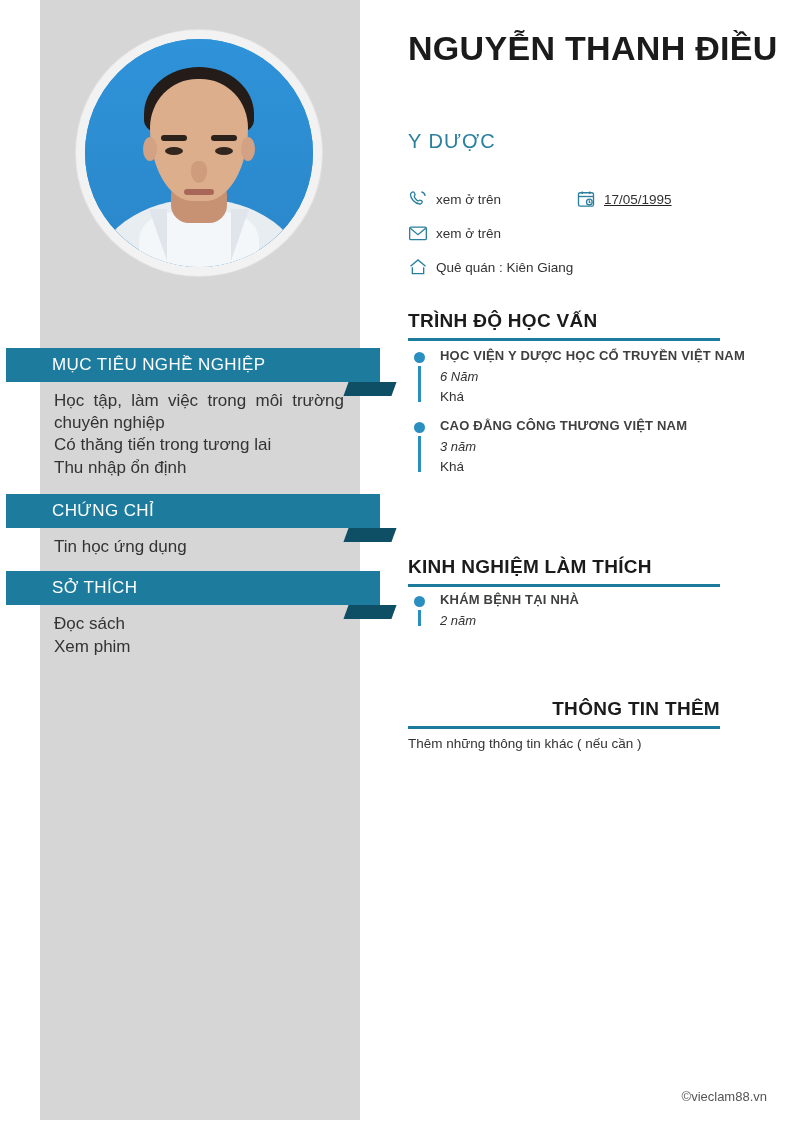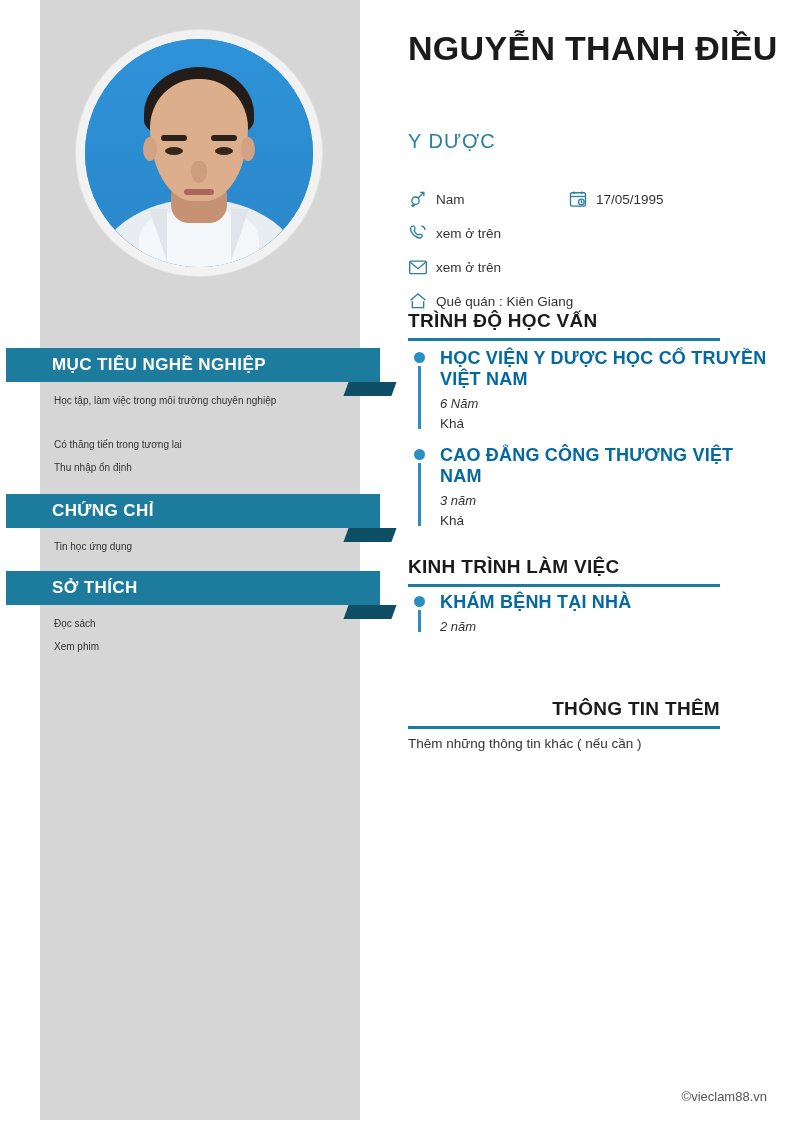--- a/index.html
+++ b/index.html
@@ -162,37 +162,37 @@
     left: 6px;
     width: 374px;
     height: 34px;
     background: #1d7c9e;
     color: #ffffff;
     display: flex;
     align-items: center;
     box-sizing: border-box;
     padding-left: 46px;
     font-size: 17px;
-    font-weight: bold;
+    font-weight: normal;
     letter-spacing: .4px;
   }
   .banner-shadow {
     position: absolute;
     left: 346px;
     width: 48px;
     height: 14px;
     background: #0e4f66;
     transform: skewX(-20deg);
   }
 
   .left-body {
     position: absolute;
     left: 54px;
     width: 290px;
-    font-size: 10px;
+    font-size: 17px;
     line-height: 22px;
     color: #333;
   }
   .justify { text-align: justify; }
   .name {
     position: absolute;
     left: 408px;
     top: 22px;
     width: 370px;
     font-size: 34px;
@@ -226,21 +226,21 @@
   .c-icon {
     width: 28px;
     height: 24px;
     display: flex;
     align-items: center;
     justify-content: flex-start;
     color: #2a7f9e;
     flex: none;
   }
   .c-text { flex: none; }
-  .c-col2 { position: absolute; left: 160px; top: 0; }
+  .c-col2 { position: absolute; left: 168px; top: 0; text-decoration: underline; }
   .c-col2 .c-row { width: 200px; }
 
   .sec-head {
     position: absolute;
     left: 408px;
     width: 312px;
     font-size: 19px;
     font-weight: bold;
     color: #1b1b1b;
     letter-spacing: .3px;
@@ -270,23 +270,23 @@
   }
   .tl-line {
     position: absolute;
     left: 10px;
     top: 18px;
     bottom: 2px;
     width: 3px;
     background: #2a8fc0;
   }
   .tl-title {
-    font-size: 18px;
+    font-size: 13px;
     font-weight: bold;
-    color: #0369a1;
+    color: #404040;
     letter-spacing: .2px;
     margin-bottom: 6px;
   }
   .tl-dur {
     font-size: 13px;
     font-style: italic;
     color: #333;
     margin-bottom: 5px;
   }
   .tl-line-text {
@@ -358,32 +358,20 @@
 </div>
 <div class="banner-shadow" style="top:605px;"></div>
 
 <div class="left-body" style="top:613px;">Đọc sách</div>
 <div class="left-body" style="top:636px;">Xem phim</div>
 
 <div class="name">NGUYỄN THANH ĐIỀU</div>
 <div class="subtitle">Y DƯỢC</div>
 
 <div class="contact">
-  <div class="c-row">
-    <span class="c-icon">
-      <svg width="20" height="20" viewBox="0 0 24 24" fill="none" stroke="#2a7f9e" stroke-width="1.6">
-        <circle cx="9" cy="14" r="4.4"></circle>
-        <line x1="12.2" y1="10.8" x2="19" y2="4"></line>
-        <polyline points="14.5,4 19,4 19,8.5"></polyline>
-        <line x1="6" y1="17.5" x2="6" y2="22"></line>
-        <line x1="3.8" y1="20" x2="8.2" y2="20"></line>
-      </svg>
-    </span>
-    <span class="c-text">Nam</span>
-  </div>
 
   <div class="c-row">
     <span class="c-icon">
       <svg width="20" height="20" viewBox="0 0 24 24" fill="none" stroke="#2a7f9e" stroke-width="1.6">
         <path d="M6.5 3.5c1 0 1.6 2.2 1.9 3 .3.9-.8 1.5-1 2.1-.2.7 2.1 4.4 4.6 5.6.8.4 1.4-.9 2.1-.9.9 0 3 1 3 1.9 0 1.3-1.5 2.8-3 2.8C8.5 18 3 11.5 3 7c0-1.8 1.7-3.5 3.5-3.5z"></path>
         <path d="M16 3.5c2.5.5 4.2 2.2 4.6 4.7"></path>
       </svg>
     </span>
     <span class="c-text">xem ở trên</span>
   </div>
@@ -437,21 +425,21 @@
   </div>
   <div class="tl-item">
     <span class="tl-dot"></span>
     <span class="tl-line"></span>
     <div class="tl-title">CAO ĐẲNG CÔNG THƯƠNG VIỆT NAM</div>
     <div class="tl-dur">3 năm</div>
     <div class="tl-line-text">Khá</div>
   </div>
 </div>
 
-<div class="sec-head" style="top:556px;">KINH TRÌNH LÀM VIỆC</div>
+<div class="sec-head" style="top:556px;">KINH NGHIỆM LÀM THÍCH</div>
 
 <div class="timeline" style="top:592px;">
   <div class="tl-item">
     <span class="tl-dot"></span>
     <span class="tl-line"></span>
     <div class="tl-title">KHÁM BỆNH TẠI NHÀ</div>
     <div class="tl-dur">2 năm</div>
   </div>
 </div>
 

